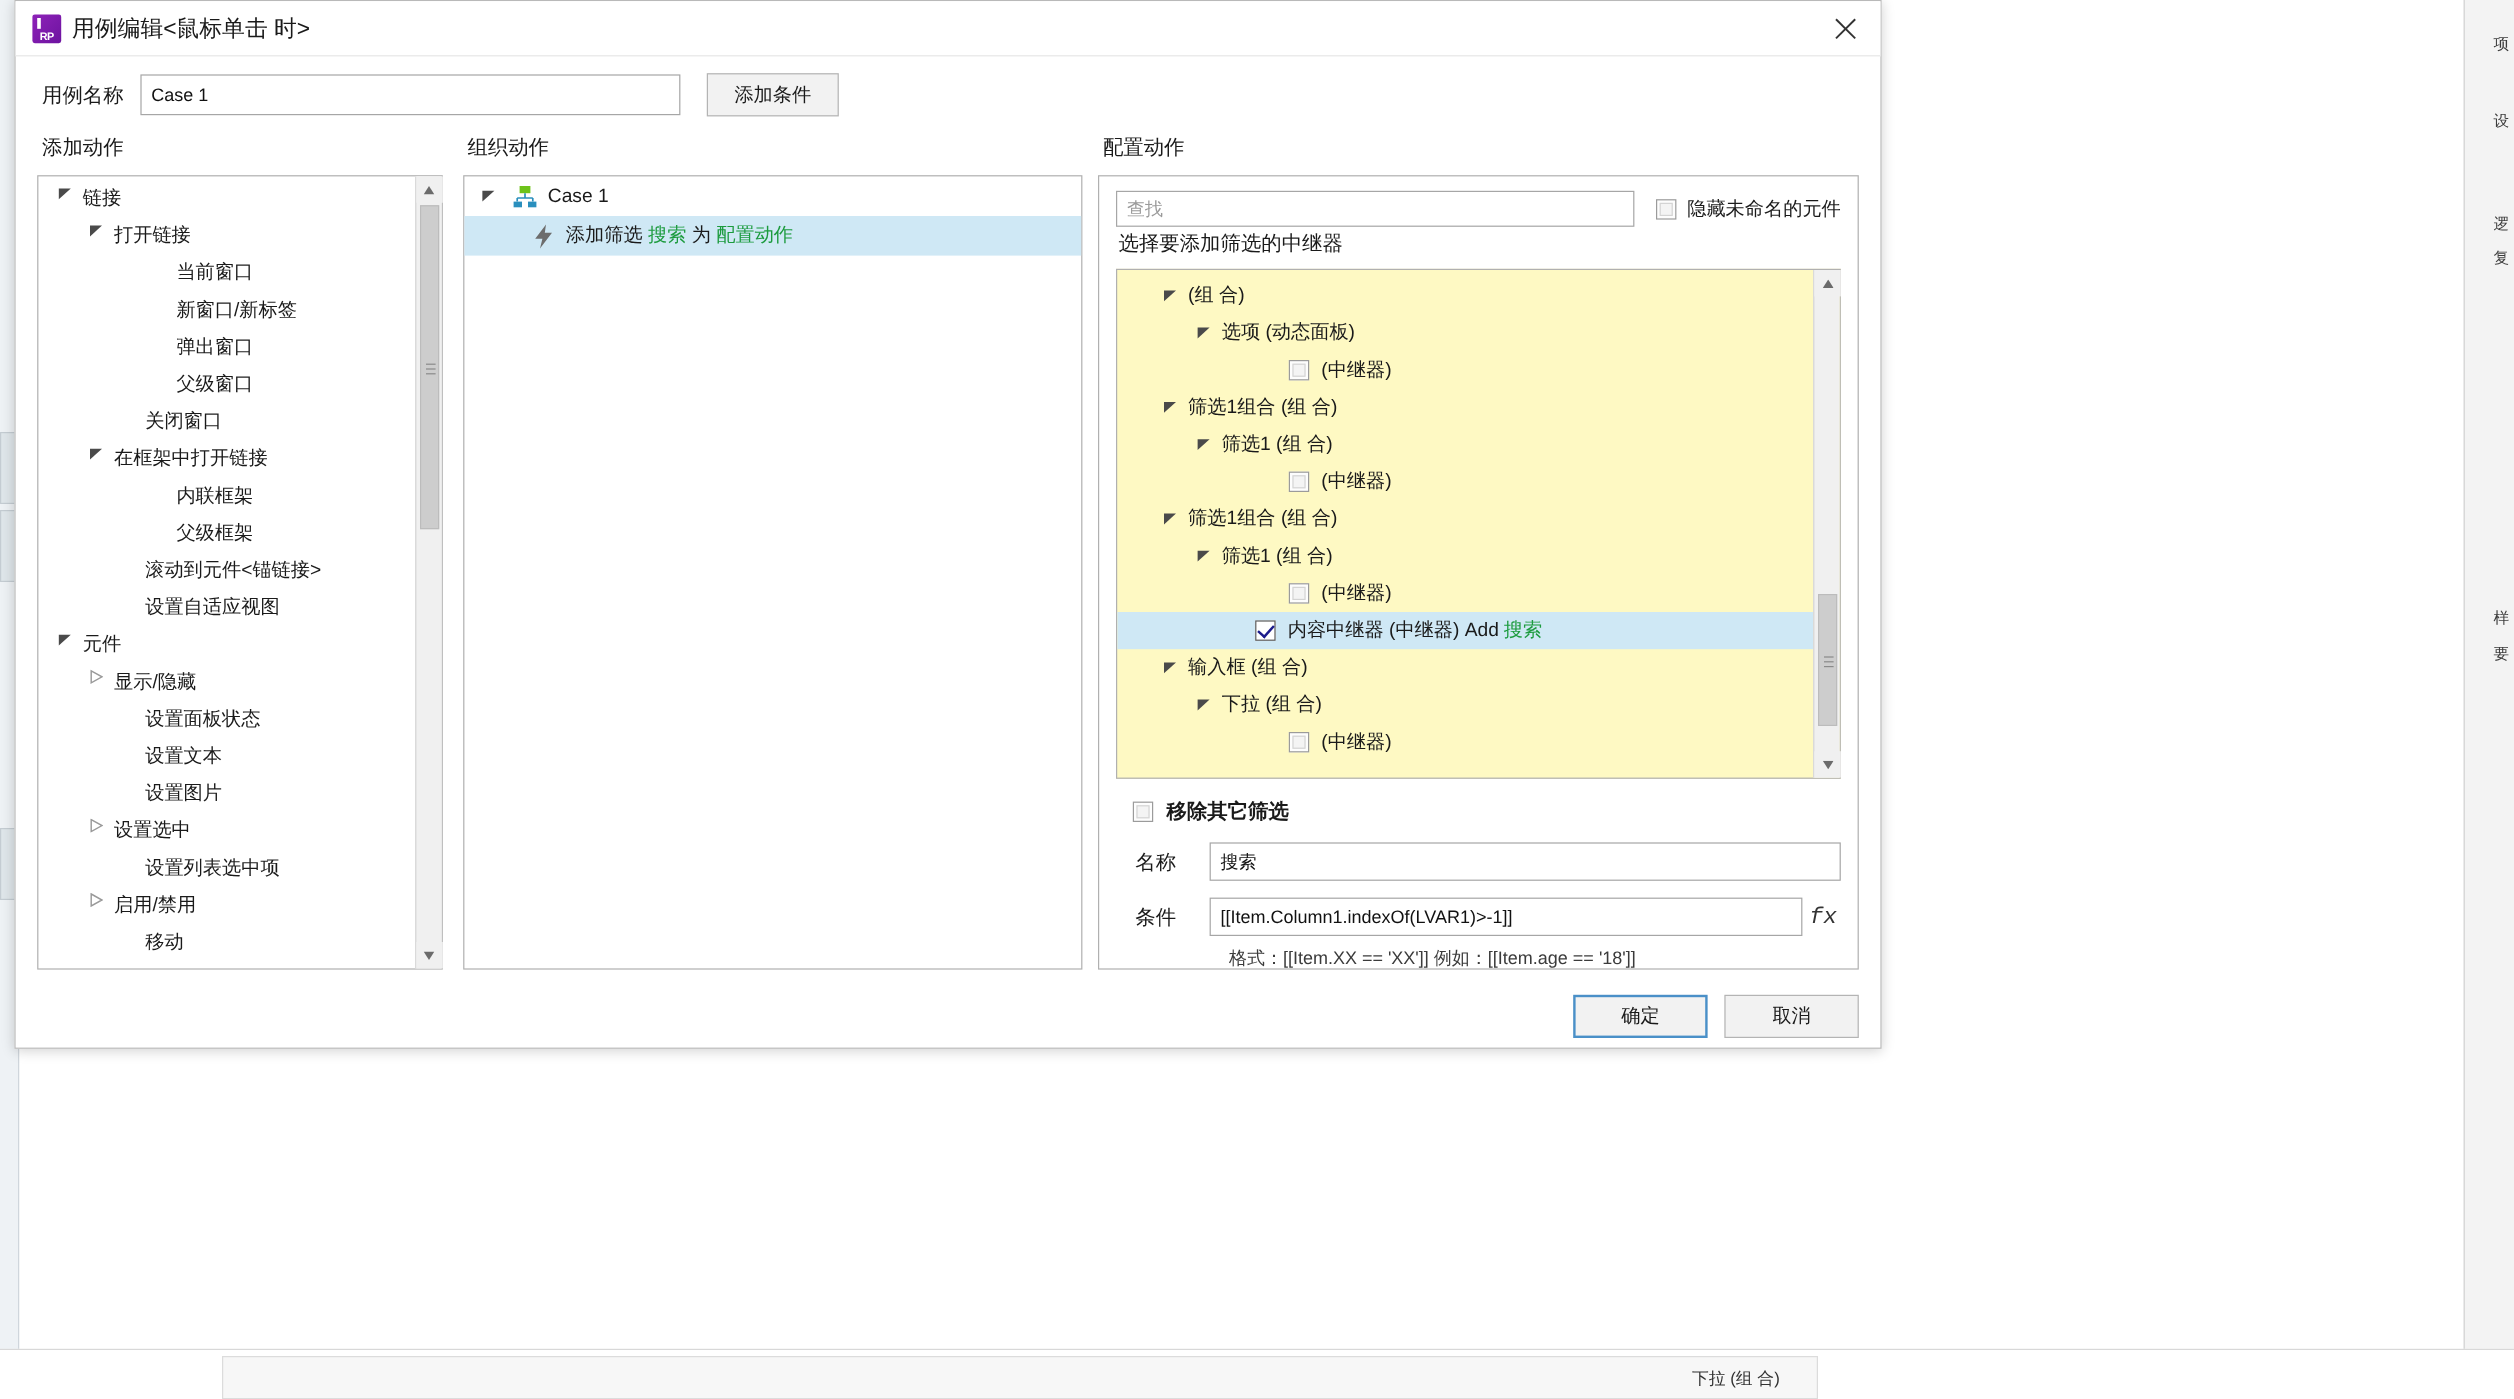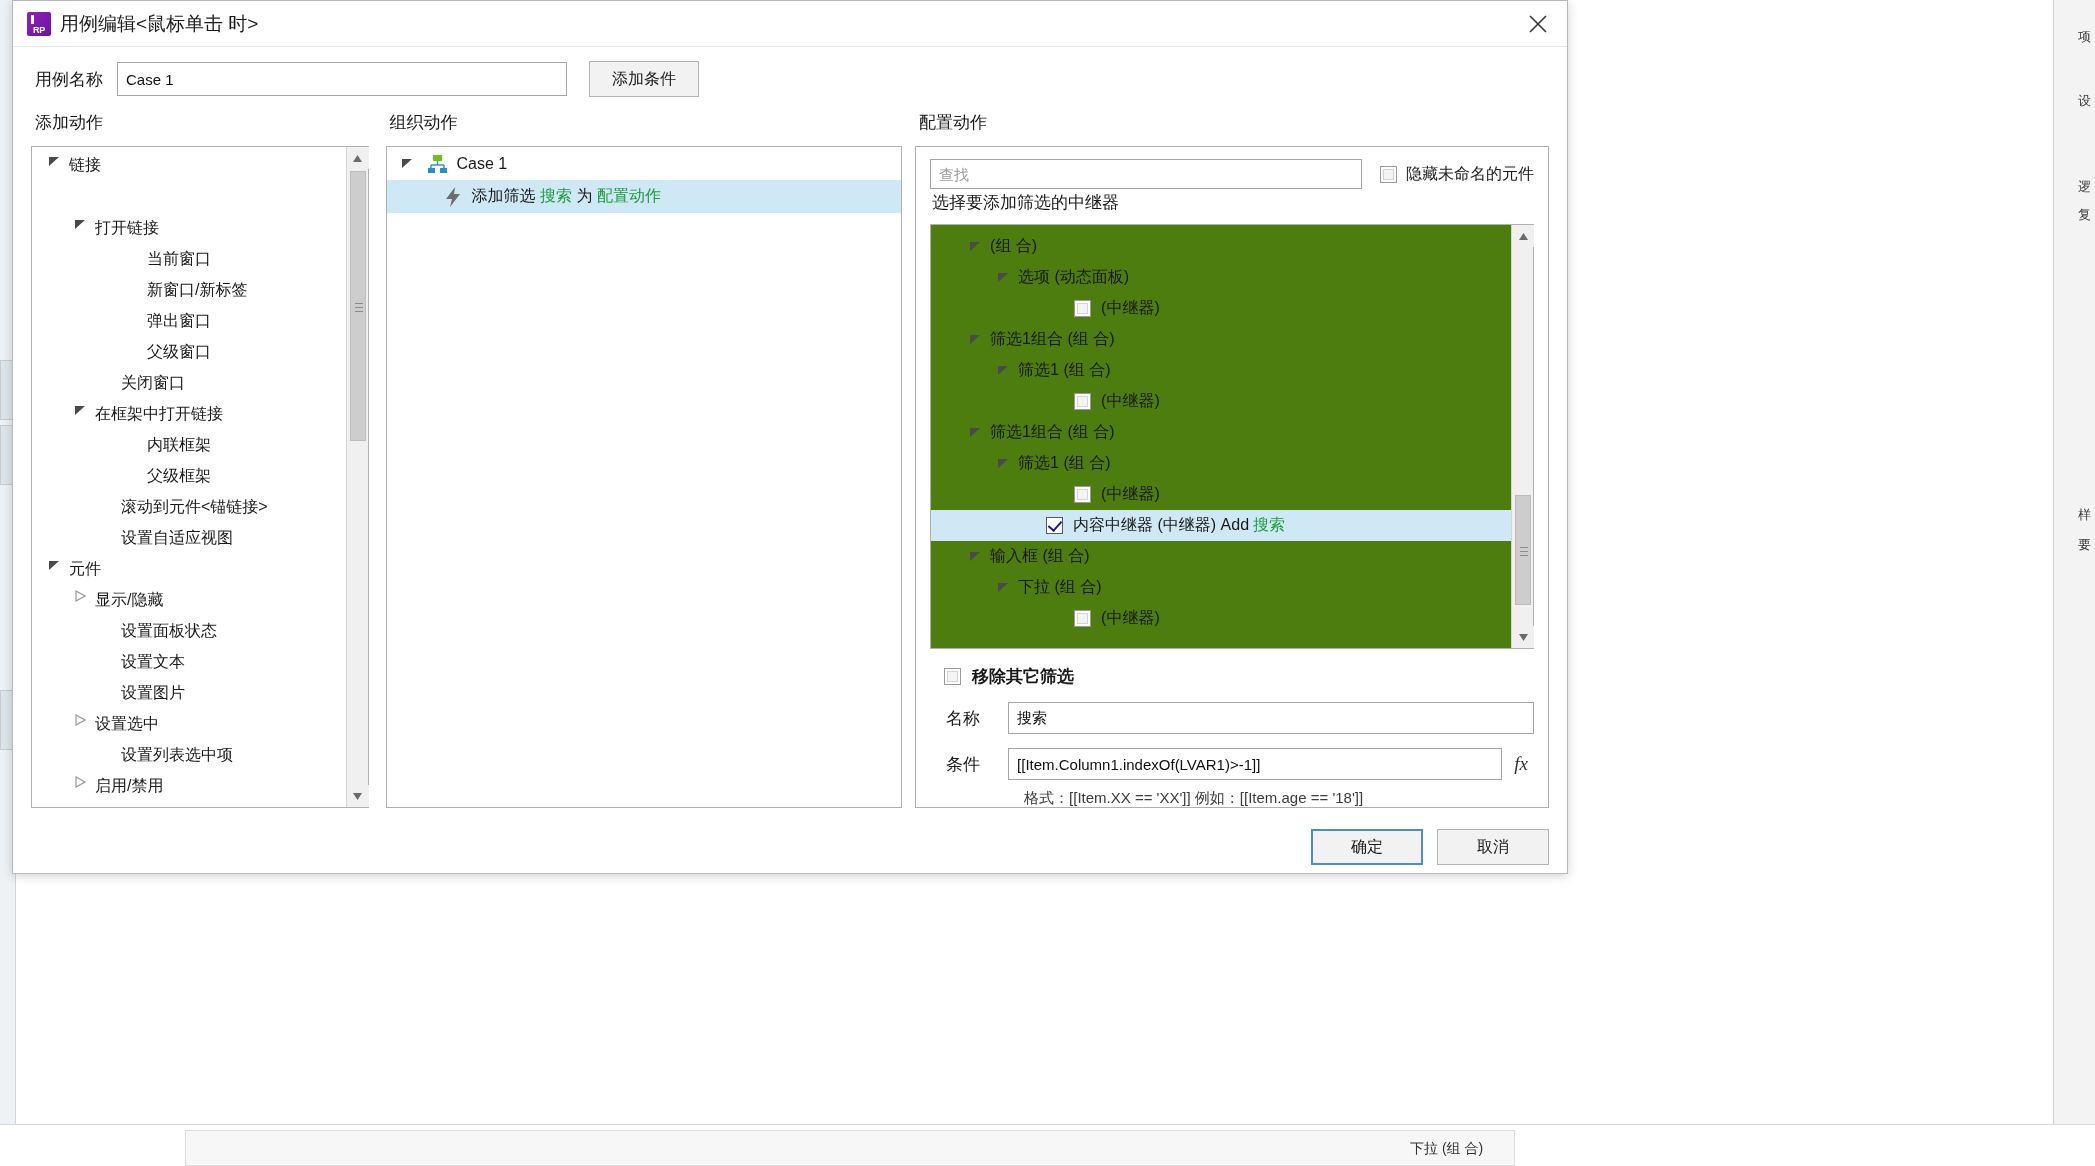--- a/index.html
+++ b/index.html
@@ -143,21 +143,21 @@
     background:#ffffff; border:1px solid #5a5a5a;
   }
   .cb.checked::after {
     content:""; position:absolute; left:4px; top:0px; width:6px; height:11px;
     border:solid #1c1c8c; border-width:0 2px 2px 0; transform:rotate(42deg);
   }
   #hide-unnamed-label { font-size:16px; color:#1a1a1a; margin-left:9px; white-space:nowrap; }
 
   #rep-tree-box {
     height:425px; border:1px solid #b0b0b0;
-    display:flex; background:#4d7c0f;
+    display:flex; background:#fef9c3;
   }
   #rep-tree { flex:1; overflow:hidden; padding-top:6px; }
   .rep-row {
     display:flex; align-items:center; height:31px; font-size:16px;
     color:#1a1a1a; white-space:nowrap; cursor:pointer;
   }
   .rep-row.selected { background:#cfe8f5; }
 
   
   #remove-other-row { display:flex; align-items:center; margin-top:16px; padding-left:14px; cursor:pointer; }
@@ -165,21 +165,21 @@
 
   .field-row { display:flex; align-items:center; margin-top:14px; padding-left:16px; }
   .field-label { font-size:17px; color:#1a1a1a; width:62px; flex:0 0 auto; }
   .field-input {
     flex:1; height:32px; font-size:15px; padding:0 8px;
     border:1px solid #a6a6a6; background:#fff; outline:none;
     font-family:"Liberation Sans", sans-serif; color:#111;
   }
   #fx-btn {
     width:26px; margin-left:6px; font-size:19px; font-style:italic;
-    color:#333; cursor:pointer; text-align:center; font-family:Liberation Serif, serif;
+    color:#333; cursor:pointer; font-family:Liberation Mono, monospace;
   }
   #format-hint { font-size:15px; color:#3b3b3b; margin:9px 0 0 94px; }
 
   
   #footer {
     position:absolute; right:18px; bottom:8px; display:flex; gap:14px;
   }
   .footer-btn {
     width:112px; height:36px; font-size:16px; background:#f2f2f2;
     border:1px solid #b4b4b4; color:#1a1a1a; cursor:pointer;
@@ -238,21 +238,21 @@
       <div class="panel-box" id="left-tree-box">
         <div id="left-tree">
             <div class="tree-row" style="padding-left: 16px;">
               <span class="caret-down">
                 <svg width="12" height="12" viewBox="0 0 12 12">
                   <polygon points="1,2 11,2 1,11" fill="#4a4a4a"></polygon>
                 </svg>
               </span>
               <span>链接</span>
             </div>
-            <div class="tree-row" style="padding-left: 42px; margin-top: 32px;">
+            <div class="tree-row" style="padding-left: 42px;">
               <span class="caret-down">
                 <svg width="12" height="12" viewBox="0 0 12 12">
                   <polygon points="1,2 11,2 1,11" fill="#4a4a4a"></polygon>
                 </svg>
               </span>
               <span>打开链接</span>
             </div>
             <div class="tree-row" style="padding-left: 94px;">
               <span class="caret-spacer"></span>
               <span>当前窗口</span>

